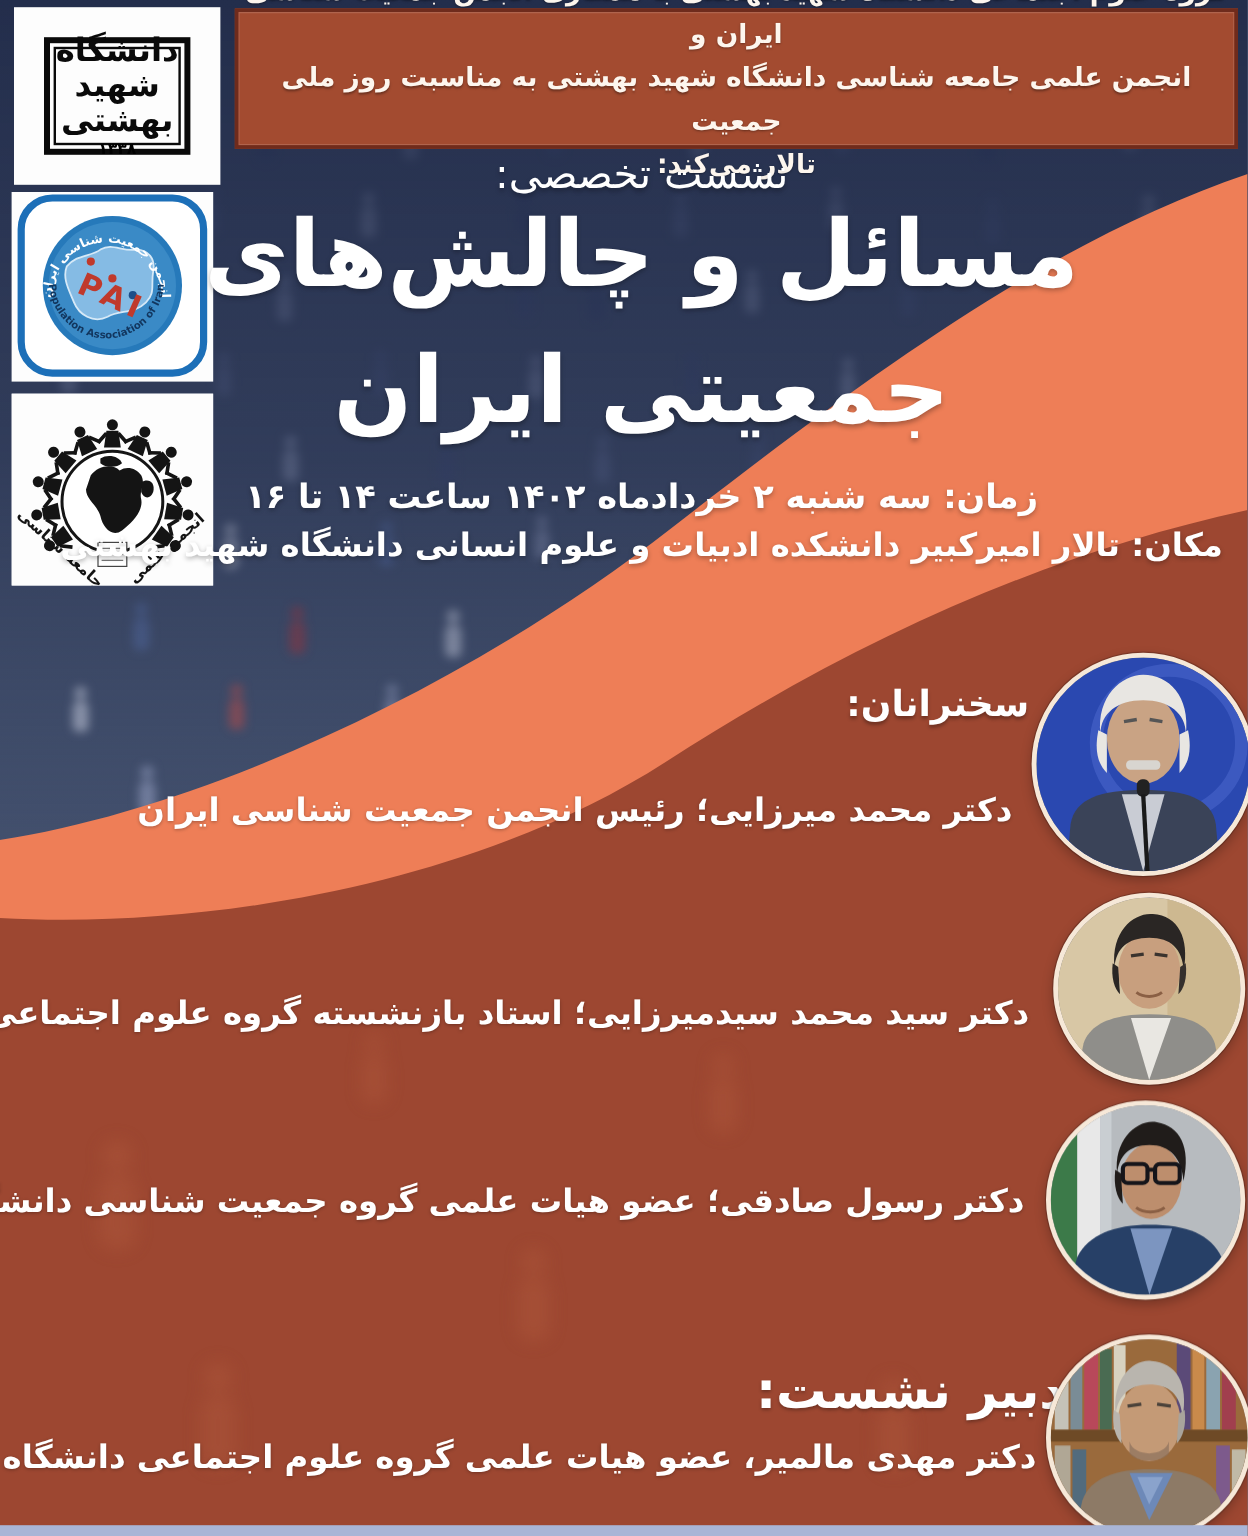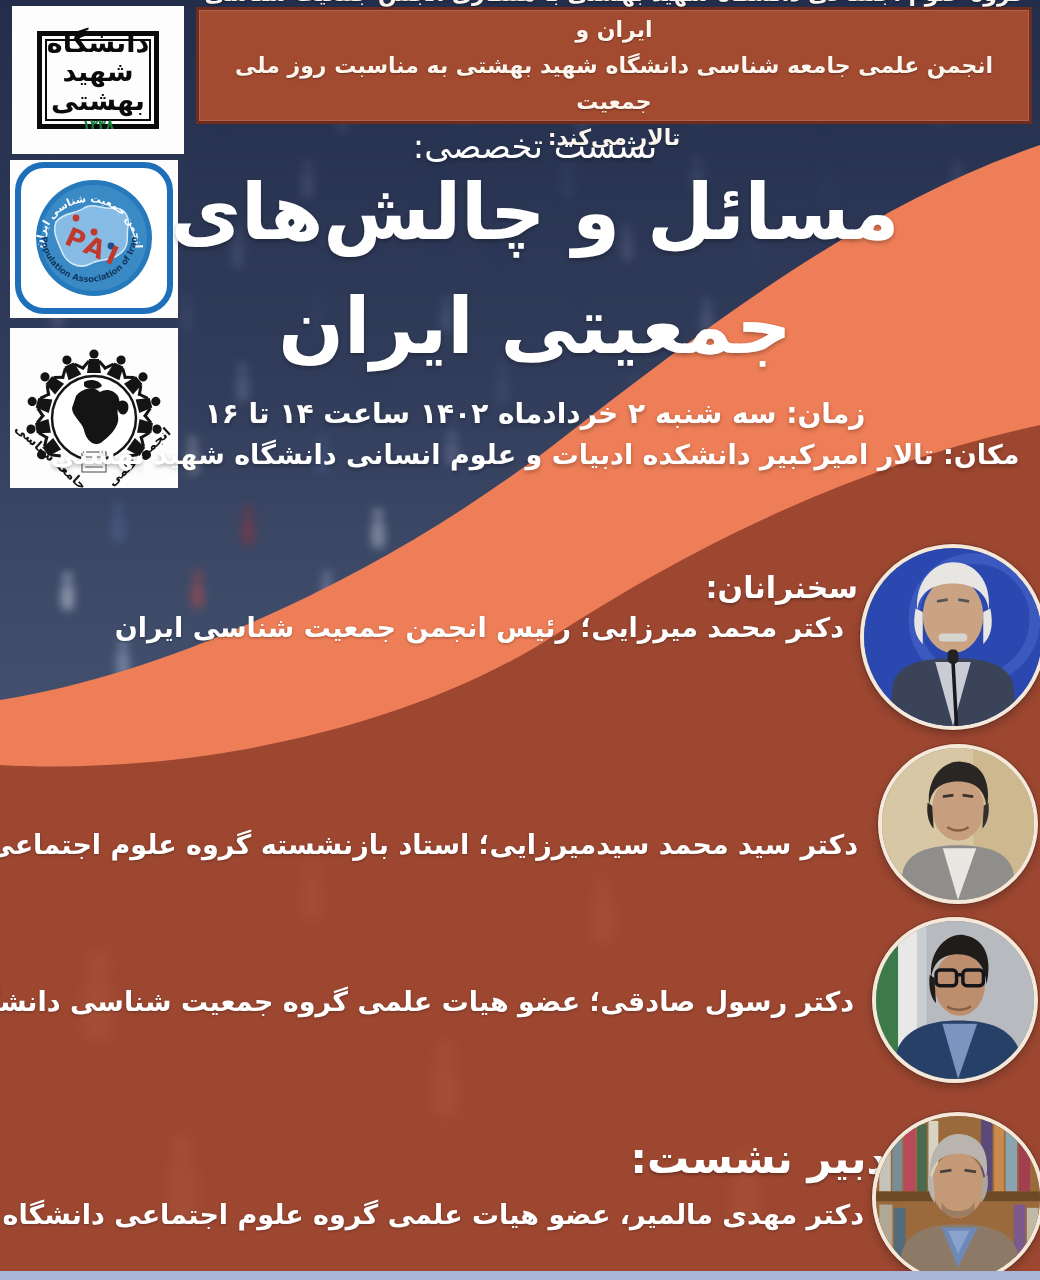--- a/index.html
+++ b/index.html
@@ -31,21 +31,21 @@
   .time-line{top:397px;font-size:28px;font-weight:700;}
   .venue-line{top:439px;font-size:27px;font-weight:700;}
 
   
   .sec-heading{position:absolute;font-weight:700;white-space:nowrap;
     text-shadow:0 2px 3px rgba(0,0,0,.3);}
   .speakers-heading{right:182px;top:570px;font-size:30px;}
   .chair-heading{right:152px;top:1134px;font-size:42px;margin-left:39px;}
   .speaker-name{position:absolute;font-size:27px;font-weight:700;white-space:nowrap;
     text-shadow:0 1px 3px rgba(0,0,0,.3);}
-  .name1{right:196px;top:612px;margin-left:46px;}
+  .name1{right:196px;top:660px;margin-left:46px;}
   .name2{right:182px;top:829px;}
   .name3{right:186px;top:986px;}
   .name4{right:176px;top:1199px;}
 
   
   .photo{position:absolute;border:4px solid #f6e8d8;border-radius:50%;
     overflow:hidden;box-shadow:0 0 0 1px rgba(0,0,0,.18),0 4px 10px rgba(0,0,0,.25);
     background:#888;}
   .photo svg{width:100%;height:100%;}
   .photo1{width:178px;height:178px;top:544px;right:-6px;}
@@ -54,21 +54,21 @@
   .photo4{width:164px;height:164px;top:1112px;right:-4px;}
 
   
   .logo{position:absolute;background:#fdfdfd;box-sizing:border-box;}
   .logo-sbu{left:12px;top:6px;width:172px;height:148px;padding:25px;}
   .sbu-b1{border:5px solid #0a0a0a;height:100%;box-sizing:border-box;padding:3px;}
   .sbu-b2{border:2px solid #0a0a0a;height:100%;box-sizing:border-box;
     display:flex;flex-direction:column;align-items:center;justify-content:center;}
   .sbu-name{color:#0a0a0a;font-weight:700;font-size:27px;line-height:29px;
     text-align:center;width:104px;}
-  .sbu-year{color:#15803d;font-weight:700;font-size:13px;margin-top:2px;letter-spacing:2px;}
+  .sbu-year{color:#000000;font-weight:700;font-size:13px;margin-top:2px;letter-spacing:2px;}
   .logo-pai{left:10px;top:160px;width:168px;height:158px;}
   .logo-soc{left:10px;top:328px;width:168px;height:160px;}
 
   
   .bottom-bar{position:absolute;left:0;top:1271px;width:1040px;height:9px;background:#a9b5d6;}
 </style>
 </head>
 <body>
 
 <div class="poster">

